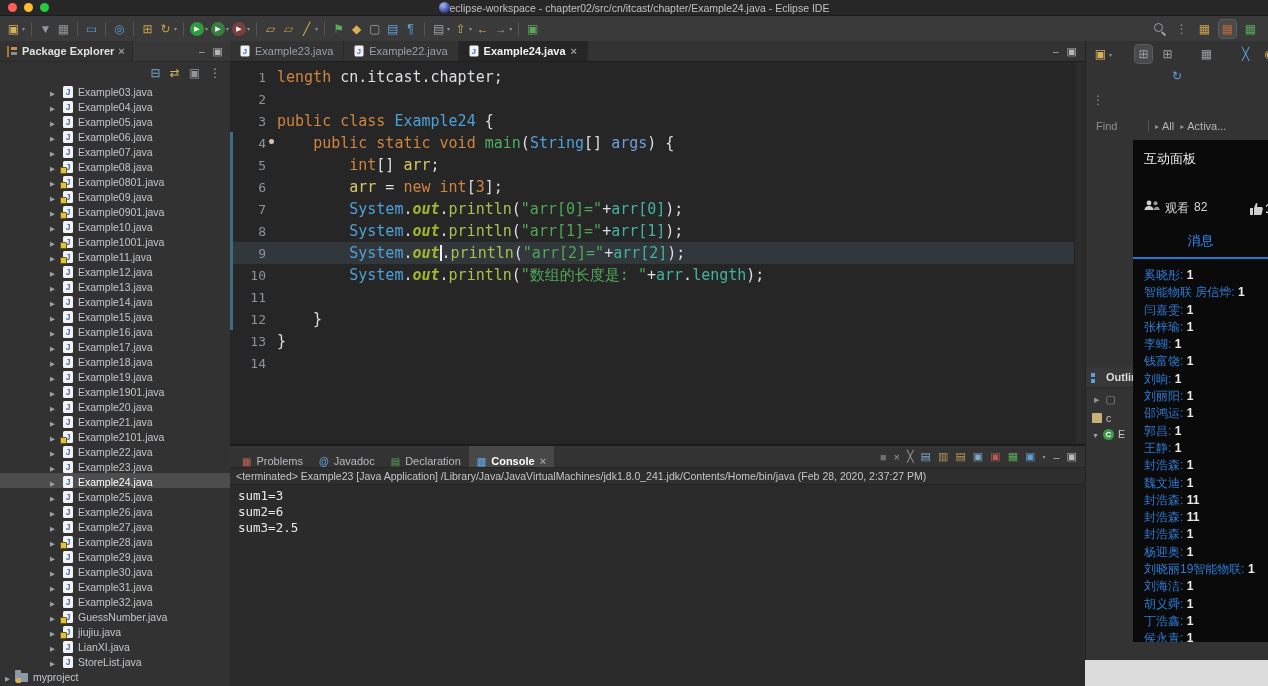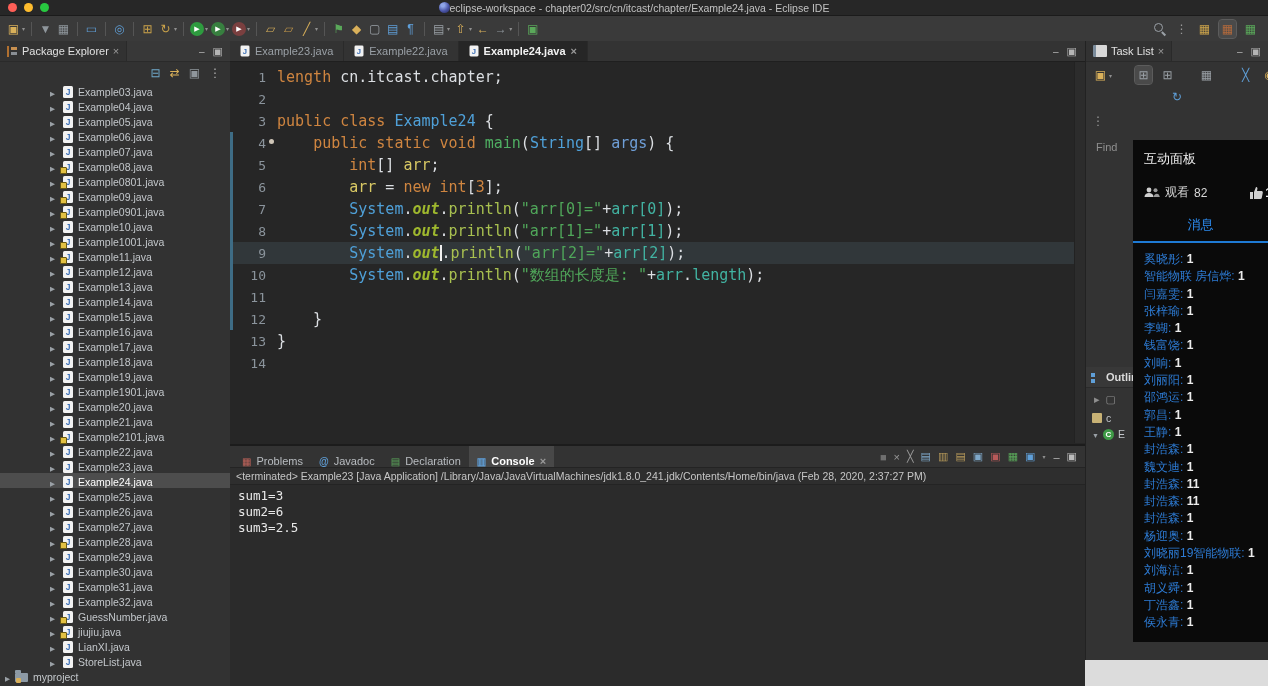--- a/index.html
+++ b/index.html
@@ -20,21 +20,21 @@
   .tb-sep{width:1px;height:14px;background:#555;margin:0 4px}
   .tb-right{margin-left:auto;display:flex;align-items:center;gap:6px;padding-right:4px}
   .mag{position:relative;width:15px;height:15px}
   .mag::before{content:"";position:absolute;left:2px;top:2px;width:7px;height:7px;border:1.5px solid #9aa0a6;border-radius:50%}
   .mag::after{content:"";position:absolute;left:10px;top:10px;width:5px;height:1.5px;background:#9aa0a6;transform:rotate(45deg);transform-origin:left center}
   
   .main{position:absolute;top:41px;left:0;right:0;bottom:0}
   
   .pkg{position:absolute;left:0;top:0;width:230px;bottom:0;background:#323232;border-right:1px solid #222;overflow:hidden}
   .panel-head{height:20px;display:flex;align-items:stretch;background:#383838;border-bottom:1px solid #2a2a2a}
-  .phead-tab{display:flex;align-items:center;gap:4px;background:#323232;padding:0 7px;font-size:11px;font-weight:normal;color:#e0e0e0;border-right:1px solid #2a2a2a}
+  .phead-tab{display:flex;align-items:center;gap:4px;background:#323232;padding:0 7px;font-size:11px;font-weight:bold;color:#e0e0e0;border-right:1px solid #2a2a2a}
   .i-close::before{content:"×";color:#9a9a9a;font-size:11px}
   .phead-right{margin-left:auto;display:flex;align-items:center;gap:8px;padding-right:7px;color:#b5b5b5;font-size:10px}
   .i-min::before{content:"–"}
   .i-max::before{content:"▣";font-size:11px}
   .pe-icon{width:11px;height:11px;display:inline-block;background:linear-gradient(90deg,#b07030 2px,transparent 2px);position:relative}
   .pe-icon::before{content:"";position:absolute;left:4px;top:1px;width:6px;height:3px;background:#c89050}
   .pe-icon::after{content:"";position:absolute;left:4px;top:6px;width:6px;height:3px;background:#8a8f94}
   .tl-icon{width:11px;height:12px;background:#d8d8d8;border-radius:1px;display:inline-block;border-left:3px solid #7a8b9b}
   .pkg-toolbar{height:21px;display:flex;justify-content:flex-end;align-items:center;gap:9px;padding-right:9px;font-size:12px}
   .pk-ic{cursor:default}
@@ -102,21 +102,21 @@
   .outline-tools{display:flex;gap:6px;padding:5px 0 4px 8px;color:#8f8f8f;font-size:11px}
   .ol-row{display:flex;align-items:center;gap:4px;height:16px;padding-left:6px;font-size:10.5px;color:#c3c7cb}
   .ol-row .arr::before{content:"▼";font-size:7px;color:#9aa0a6}
   .pkgic{width:10px;height:10px;background:#c8b275;border-radius:1px;flex:none}
   .clsic{width:11px;height:11px;border-radius:50%;background:#3f9b47;color:#fff;font-size:8px;font-weight:bold;display:flex;align-items:center;justify-content:center;flex:none}
   .clsic::before{content:"C"}
   .white-corner{position:absolute;left:1085px;top:619px;right:0;bottom:0;background:#dcdcdc;z-index:4}
   
   .overlay{position:absolute;left:1133px;top:99px;width:135px;height:502px;background:#0a0a0a;z-index:6;overflow:hidden}
   .ov-title{padding:10px 0 0 11px;font-size:13px;color:#ececec}
-  .viewers{display:flex;align-items:center;gap:5px;margin:16px 0 0 11px;color:#d8d8d8;font-size:12px}
+  .viewers{display:flex;gap:5px;margin:32px 0 0 11px;color:#d8d8d8;font-size:12px}
   .likes{margin-left:auto;display:flex;align-items:center;gap:2px;margin-right:-4px;color:#ececec;font-size:12px;font-weight:bold}
   .msg-tab{margin-top:15px;text-align:center;color:#2d8cf0;font-size:13px}
   .msg-underline{height:2px;background:#1e7ad4;margin-top:7px}
   .msgs{padding:8px 2px 0 11px;font-size:12px;line-height:17.3px;white-space:nowrap;overflow:hidden}
   .msg-name{color:#2d7bd4}
   .msg-count{color:#ececec;font-weight:bold}
 </style>
 </head>
 <body>
 
@@ -550,31 +550,20 @@
       <div class="cons-status">&lt;terminated&gt; Example23 [Java Application] /Library/Java/JavaVirtualMachines/jdk1.8.0_241.jdk/Contents/Home/bin/java (Feb 28, 2020, 2:37:27 PM)</div>
       <div class="cons-out" id="cons-out">
           <div>sum1=3</div>
           <div>sum2=6</div>
           <div>sum3=2.5</div>
         </div>
     </div>
   </div>
 
   <div class="right">
-    <div class="panel-head">
-      <div class="phead-tab">
-        <span class="tl-icon"></span>
-        <span>Task List</span>
-        <span class="i-close"></span>
-      </div>
-      <div class="phead-right">
-        <span class="i-min"></span>
-        <span class="i-max"></span>
-      </div>
-    </div>
     <div class="tl-toolbar" id="tl-toolbar">
         <span style="display: flex; align-items: center;">
           <span class="tb-icon" style="color: rgb(217, 176, 90);">▣</span>
           <span class="dd">▾</span>
         </span>
         <span class="tb-sep"></span>
         <span class="tb-icon tsel" style="color: rgb(154, 160, 166);">⊞</span>
         <span class="tb-icon" style="color: rgb(154, 160, 166);">⊞</span>
         <span class="tb-sep"></span>
         <span class="tb-icon" style="color: rgb(154, 160, 166);">▦</span>

